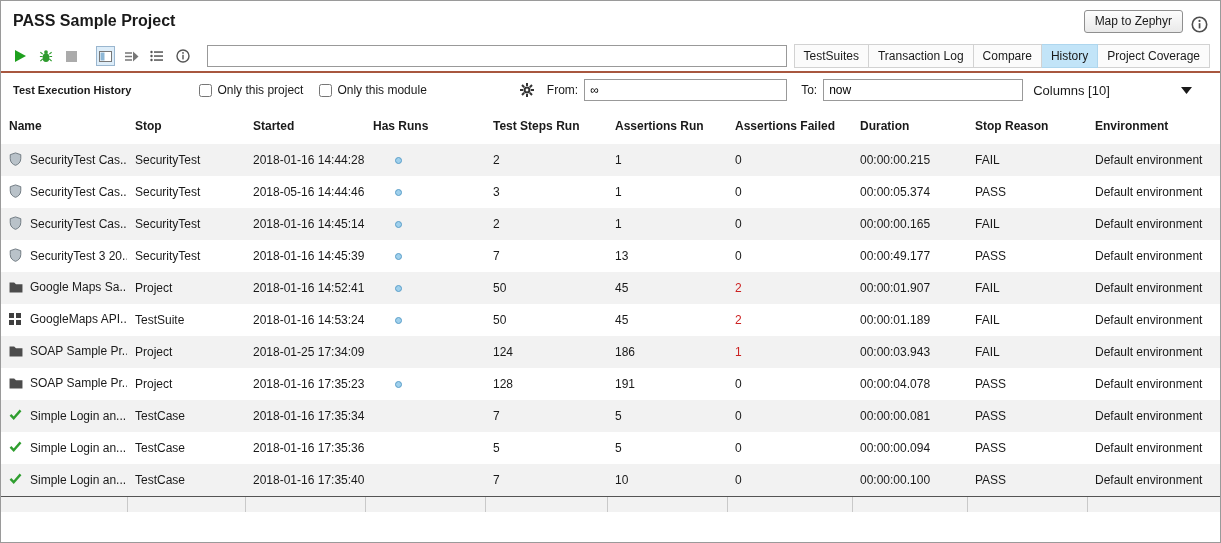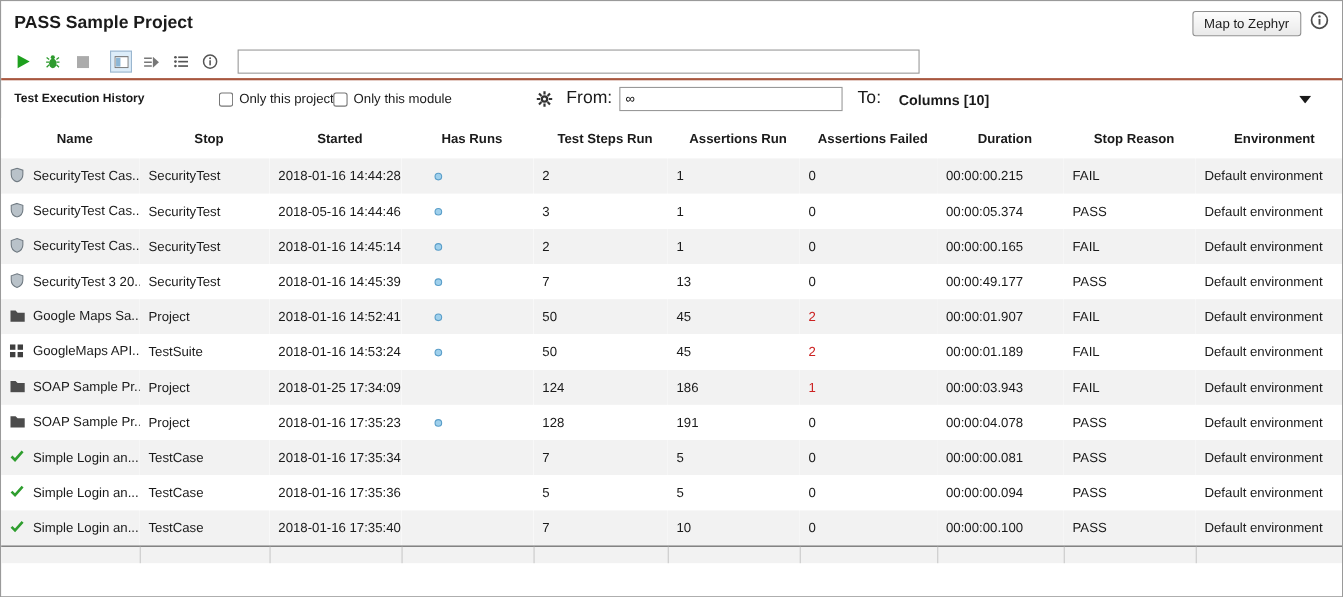--- a/index.html
+++ b/index.html
@@ -11,21 +11,21 @@
   }
   .window {
     width:1221px; height:543px;
     border:1px solid #9a9a9a;
     overflow:hidden; background:#fff;
   }
 
   
   .titlebar { height:40px; display:flex; align-items:center; padding:0 12px; }
   .page-title { font-size:16px; font-weight:bold; }
-  .titlebar-right { margin-left:auto; display:flex; align-items:flex-start; gap:8px; }
+  .titlebar-right { margin-left:auto; display:flex; align-items:flex-end; gap:8px; }
   .btn {
     font-family:inherit; font-size:12px; color:#1a1a1a;
     padding:3px 10px; height:23px;
     border:1px solid #8f8f8f; border-radius:3px;
     background:linear-gradient(#fdfdfd,#e9e9e9); cursor:pointer;
   }
   .icon { display:inline-flex; align-items:center; justify-content:center; }
 
   
   .toolbar { height:30px; display:flex; align-items:center; padding:0 10px; gap:7px; }
@@ -42,34 +42,34 @@
     background:#fbfbfb; cursor:pointer; white-space:nowrap;
   }
   .tab:first-child { border-left:1px solid #d2d2d2; }
   .tab.active { background:#c2e4f8; border-color:#aed6ee; }
 
   .divider { height:2px; background:#a8573f; }
 
   
   .filterbar { height:34px; display:flex; align-items:center; padding:0 12px; }
   .section-title { font-size:11px; font-weight:bold; margin-right:68px; }
-  .chk { display:flex; align-items:center; gap:5px; margin-right:0; font-size:12px; }
+  .chk { display:flex; align-items:center; gap:5px; margin-right:16px; font-size:12px; }
   .chk input { width:13px; height:13px; margin:0; cursor:pointer; }
   .gear { margin-left:76px; margin-right:12px; cursor:pointer; }
-  .lbl { font-size:16px; margin-right:6px; }
+  .lbl { font-size:12px; margin-right:6px; }
   .range-input { height:22px; border:1px solid #999; font-family:inherit; font-size:12px; padding:0 5px; }
   .from-input { width:203px; margin-right:14px; }
   .to-input { width:200px; }
-  .columns-label { font-size:13px; font-weight:bold; margin-left:10px; white-space:nowrap; }
+  .columns-label { font-size:13px; font-weight:normal; margin-left:10px; white-space:nowrap; }
   .col-arrow { margin-left:auto; margin-right:16px; cursor:pointer; }
 
   
   table { border-collapse:collapse; table-layout:fixed; width:1221px; font-size:12px; }
   thead th {
-    text-align:center; font-weight:bold; height:37px;
+    text-align:left; font-weight:bold; height:37px;
     padding:0 0 0 8px; vertical-align:middle; background:#fff; cursor:pointer;
     white-space:nowrap; overflow:hidden;
   }
   tbody td {
     height:32px; padding:0 0 0 8px; vertical-align:middle;
     white-space:nowrap; overflow:hidden;
   }
   tr.odd  { background:#f2f2f2; }
   tr.even { background:#ffffff; }
   .row-icon { display:inline-block; width:17px; margin-right:4px; vertical-align:middle; }
@@ -147,20 +147,27 @@
         </svg>
     </span>
     <span class="tool">
       <svg width="14" height="14" viewBox="0 0 14 14">
           <circle cx="7" cy="7" r="6" fill="none" stroke="#555" stroke-width="1.4"></circle>
           <circle cx="7" cy="3.9" r="0.9" fill="#555"></circle>
           <rect x="6.3" y="5.8" width="1.4" height="4.6" fill="#555"></rect>
         </svg>
     </span>
     <input class="search-input" type="text" value="" style="">
+    <div class="tabs" id="tabs">
+        <button class="tab">TestSuites</button>
+        <button class="tab">Transaction Log</button>
+        <button class="tab">Compare</button>
+        <button class="tab active">History</button>
+        <button class="tab">Project Coverage</button>
+      </div>
   </div>
 
   <div class="divider"></div>
 
   <div class="filterbar">
     <div class="section-title">Test Execution History</div>
     <label class="chk">
       <input type="checkbox" style="">
       <span>Only this project</span>
     </label>
@@ -180,20 +187,21 @@
             <line x1="13" y1="3" x2="10.8" y2="5.2"></line>
             <line x1="5.2" y1="10.8" x2="3" y2="13"></line>
           </g>
           <circle cx="8" cy="8" r="3.5" fill="#333"></circle>
           <circle cx="8" cy="8" r="1.4" fill="#fff"></circle>
         </svg>
     </span>
     <span class="lbl">From:</span>
     <input class="range-input from-input" type="text" value="∞" style="">
     <span class="lbl">To:</span>
+    <input class="range-input to-input" type="text" value="now" style="">
     <span class="columns-label">Columns [10]</span>
     <span class="icon col-arrow">
       <svg width="11" height="7" viewBox="0 0 11 7">
           <path d="M0 0 H11 L5.5 7 Z" fill="#1a1a1a"></path>
         </svg>
     </span>
   </div>
 
   <table>
     <colgroup id="colgroup">

